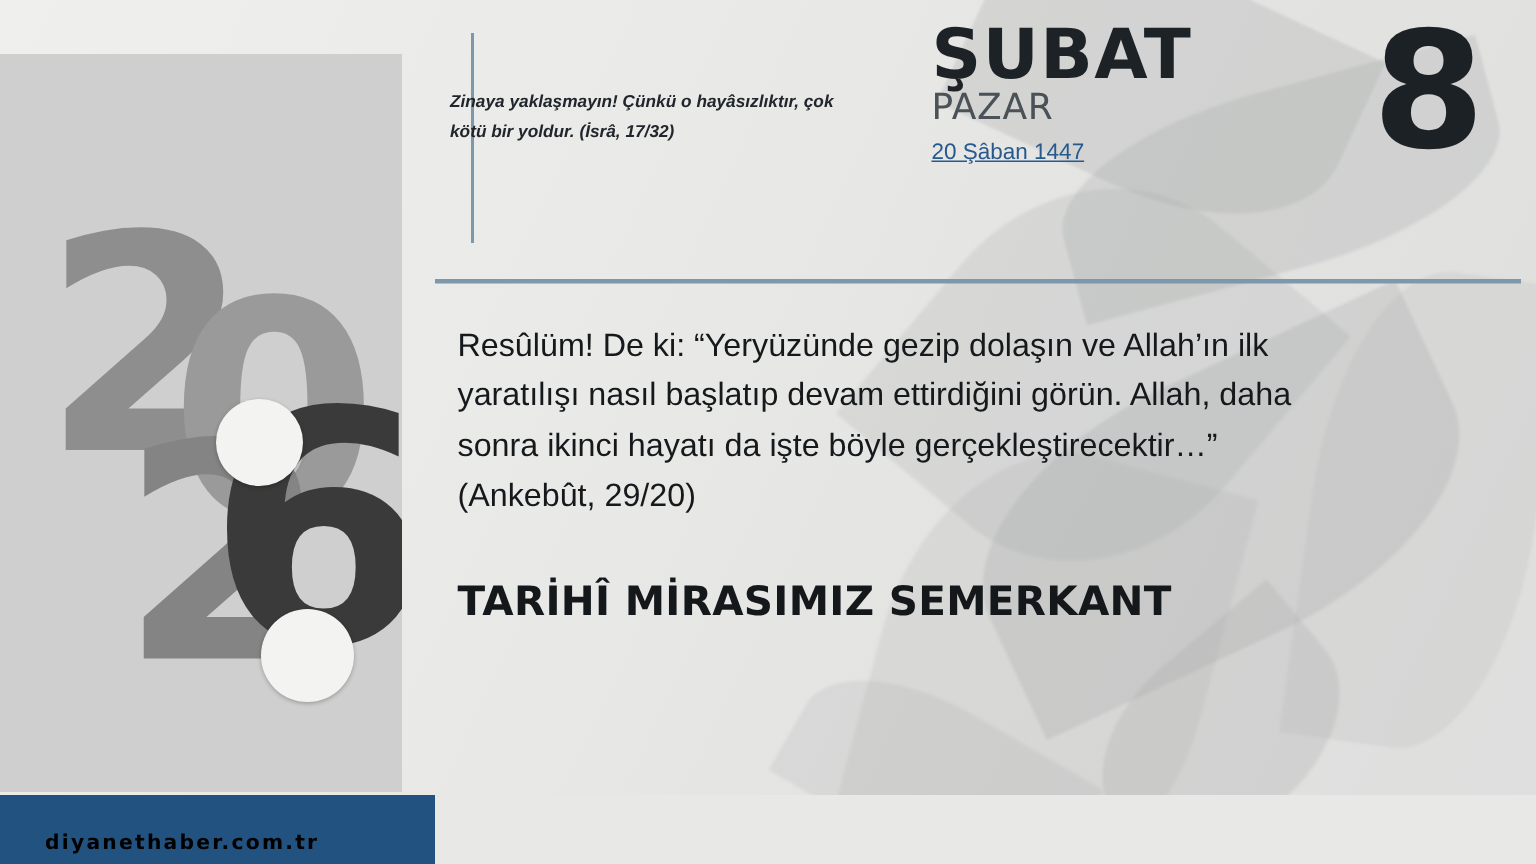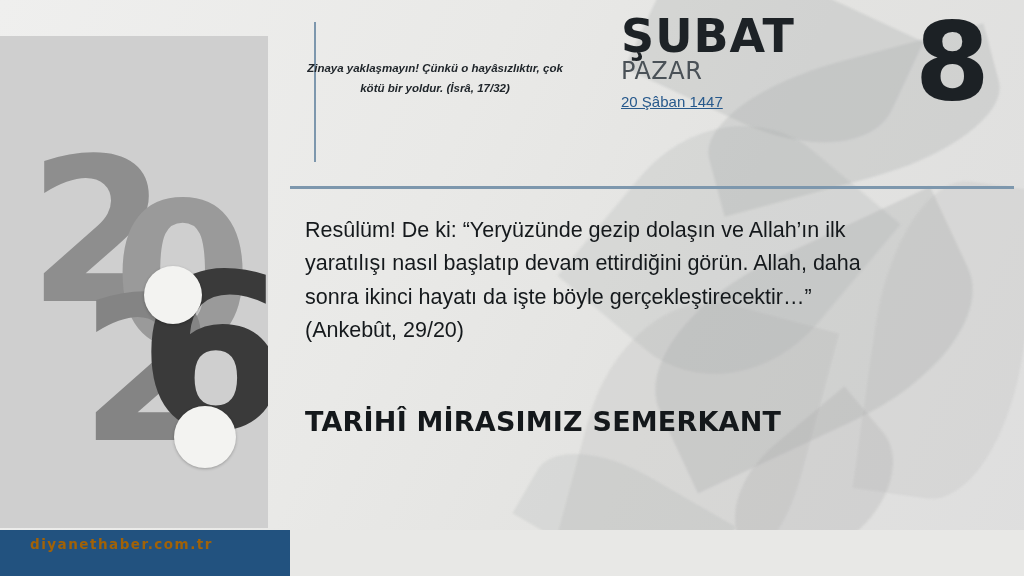--- a/index.html
+++ b/index.html
@@ -85,21 +85,21 @@
     height: 140px;
     background: #7d97ad;
   }
 
   
   .verse-top {
     position: absolute;
     left: 300px;
     top: 58px;
     width: 270px;
-    text-align: center;
+    text-align: left;
     font-family: "Liberation Sans", sans-serif;
     font-weight: 700;
     font-style: italic;
     font-size: 11.5px;
     line-height: 1.75;
     color: #20262b;
   }
 
   
   .date-block {
@@ -171,21 +171,20 @@
   
   .headline {
     position: absolute;
     left: 305px;
     top: 386px;
     font-family: "DejaVu Sans", sans-serif;
     font-weight: 700;
     font-size: 27px;
     letter-spacing: 0.2px;
     color: #14181b;
-    margin-top: 20px;
   }
 
   
   .footer {
     position: absolute;
     left: 0;
     bottom: 0;
     width: 1024px;
     height: 46px;
     background: #e8e8e6;
@@ -194,26 +193,26 @@
     position: absolute;
     left: 0;
     bottom: 0;
     width: 290px;
     height: 46px;
     background: #22527f;
   }
   .footer-url {
     position: absolute;
     left: 30px;
-    bottom: 24px;
+    bottom: 6px;
     font-family: "DejaVu Sans", sans-serif;
     font-weight: 700;
     font-size: 13.5px;
     letter-spacing: 1.5px;
-    color: #a16207;
+    color: #000000;
   }
 </style>
 </head>
 <body>
 
 <div class="page">
 
   <div class="leaf l1"></div>
   <div class="leaf l2"></div>
   <div class="leaf l3"></div>

